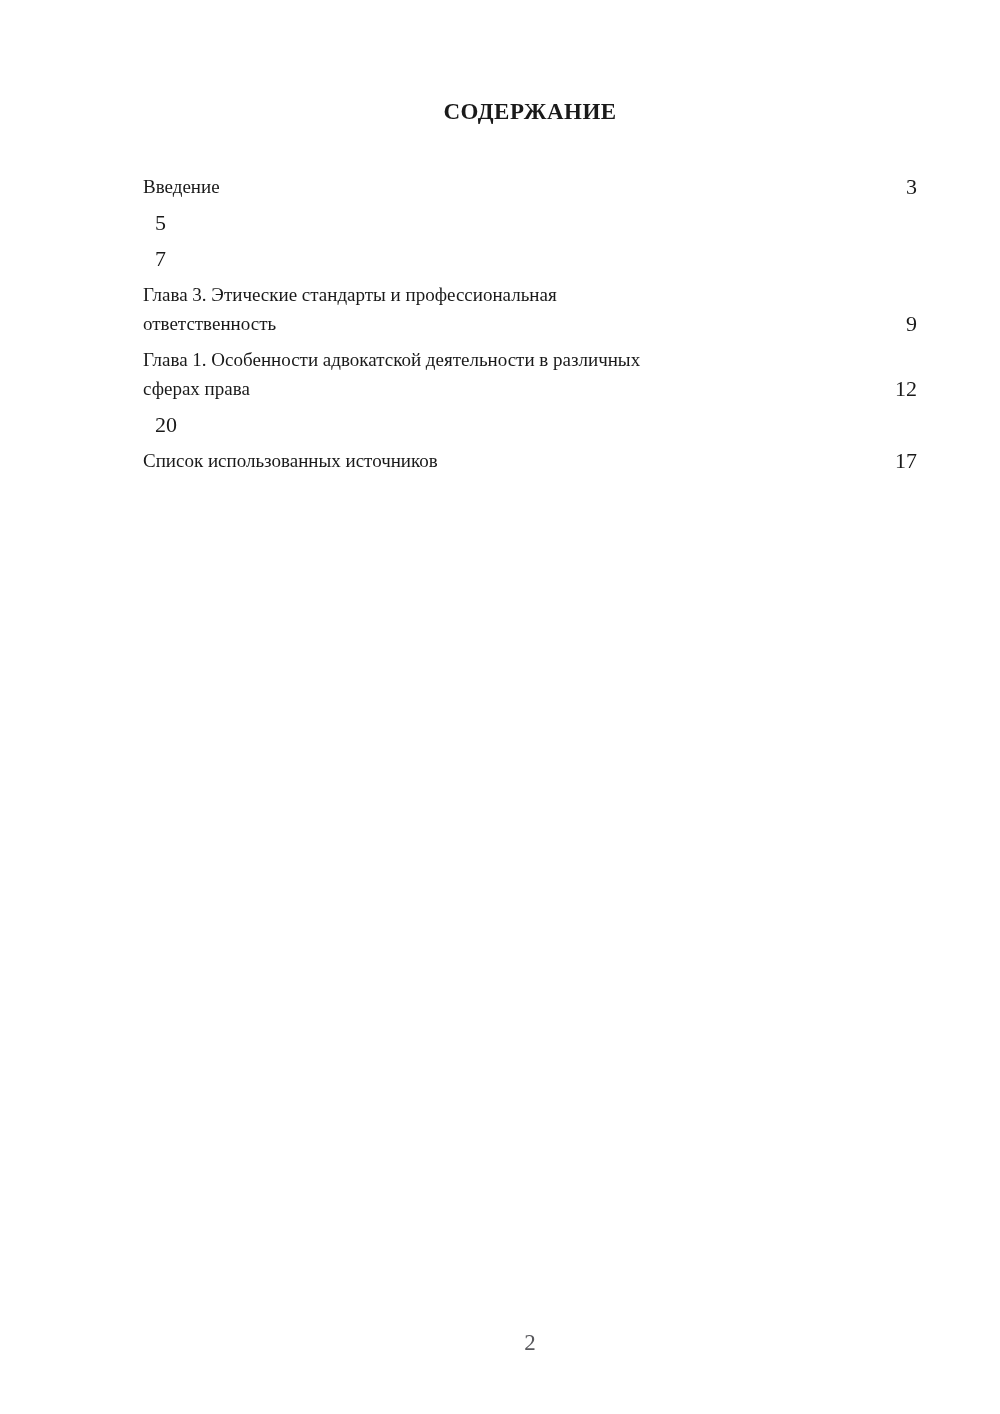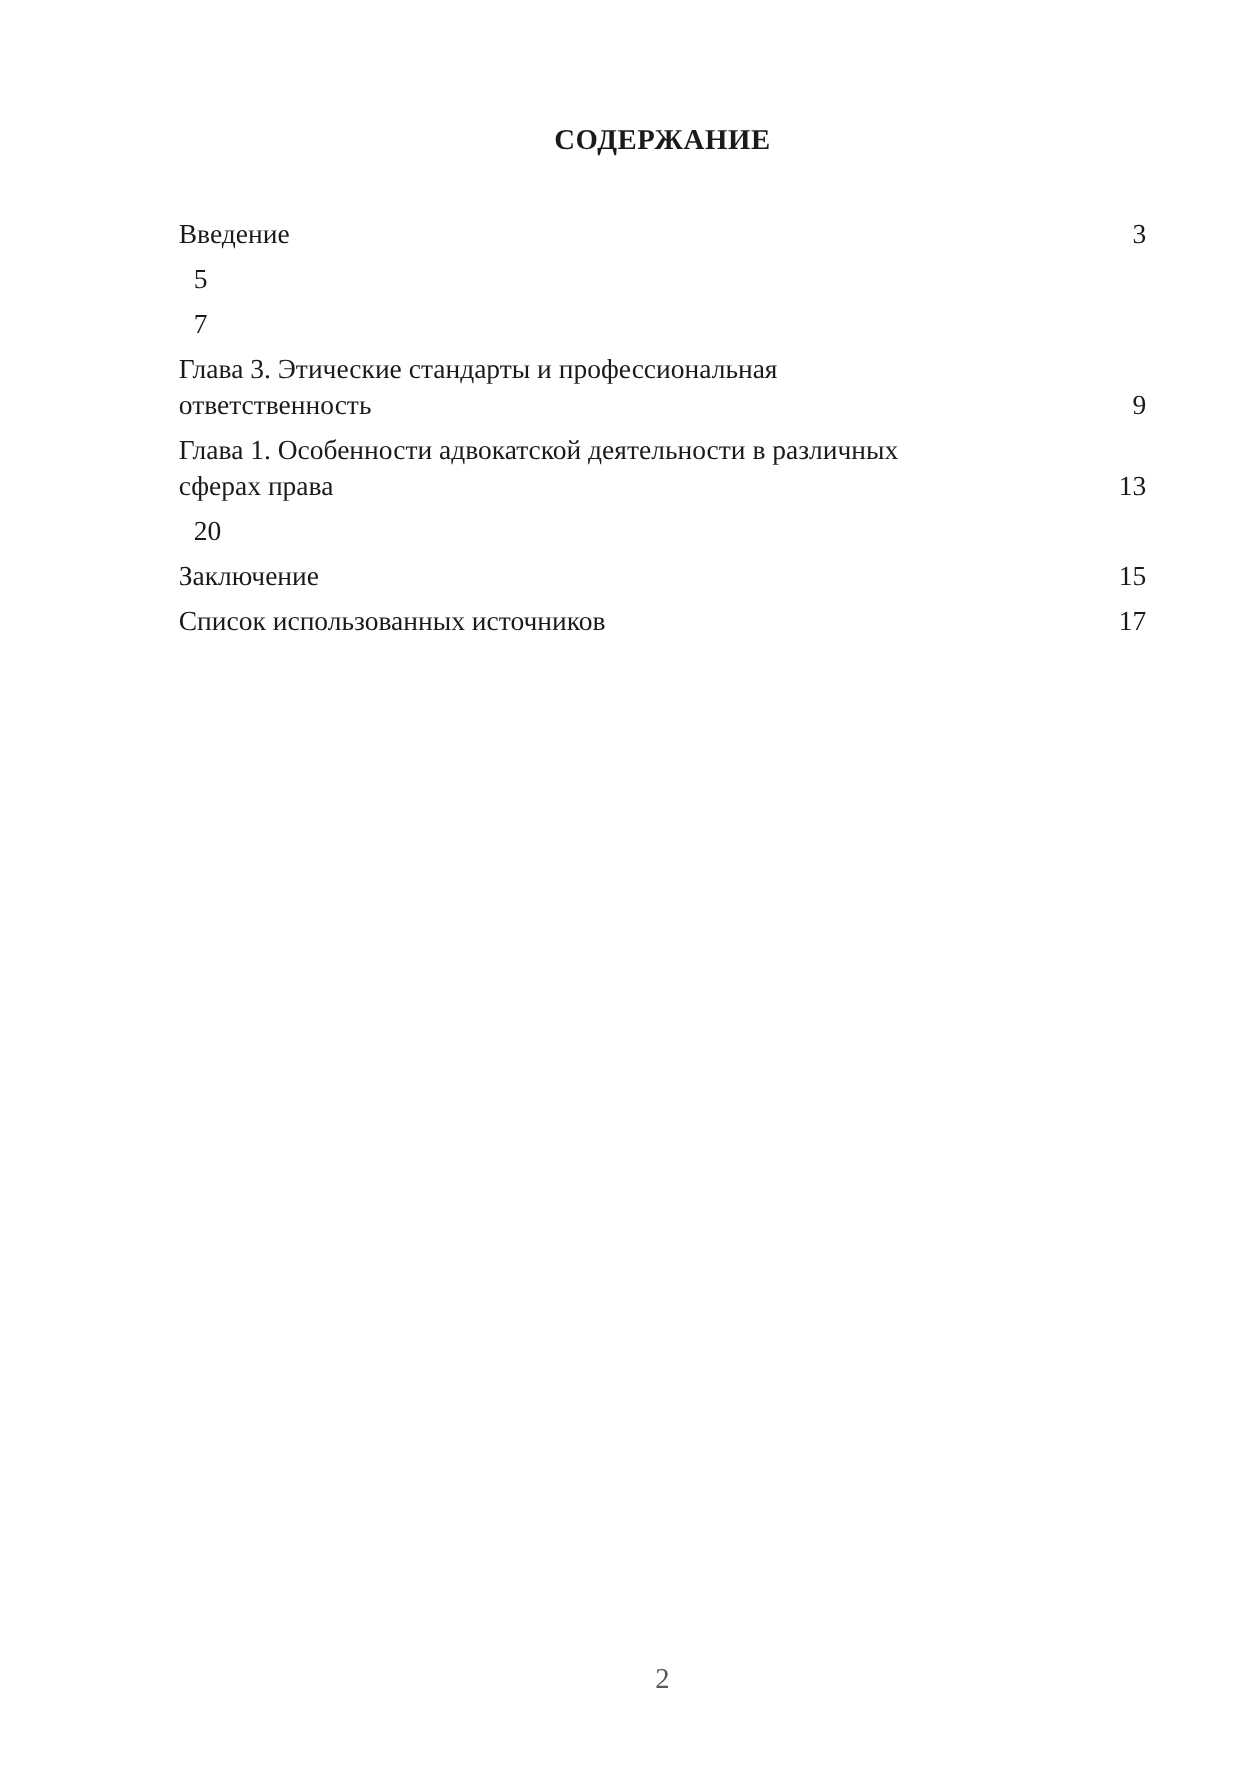--- a/index.html
+++ b/index.html
@@ -35,21 +35,21 @@
     width: 100%;
   }
   .toc-row {
     display: flex;
     justify-content: space-between;
     align-items: flex-end;
     margin-bottom: 7px;
   }
   .toc-title {
     white-space: pre-line;
-    font-size: 22px;
+    font-size: 19px;
     line-height: 29px;
     color: #1a1a1a;
     max-width: 690px;
   }
   .toc-page {
     font-size: 22px;
     line-height: 29px;
     color: #1a1a1a;
     padding-left: 12px;
   }
@@ -83,28 +83,24 @@
         <span class="toc-page">7</span>
       </div>
       <div class="toc-row">
         <span class="toc-title">Глава 3. Этические стандарты и профессиональная
 ответственность</span>
         <span class="toc-page">9</span>
       </div>
       <div class="toc-row">
         <span class="toc-title">Глава 1. Особенности адвокатской деятельности в различных
 сферах права</span>
-        <span class="toc-page">13</span>
+        <span class="toc-page">12</span>
       </div>
       <div class="toc-row">
         <span class="toc-page">20</span>
-      </div>
-      <div class="toc-row">
-        <span class="toc-title">Заключение</span>
-        <span class="toc-page">15</span>
       </div>
       <div class="toc-row">
         <span class="toc-title">Список использованных источников</span>
         <span class="toc-page">17</span>
       </div>
     </div>
   </div>
 
   <div class="footer">2</div>
 </div>

